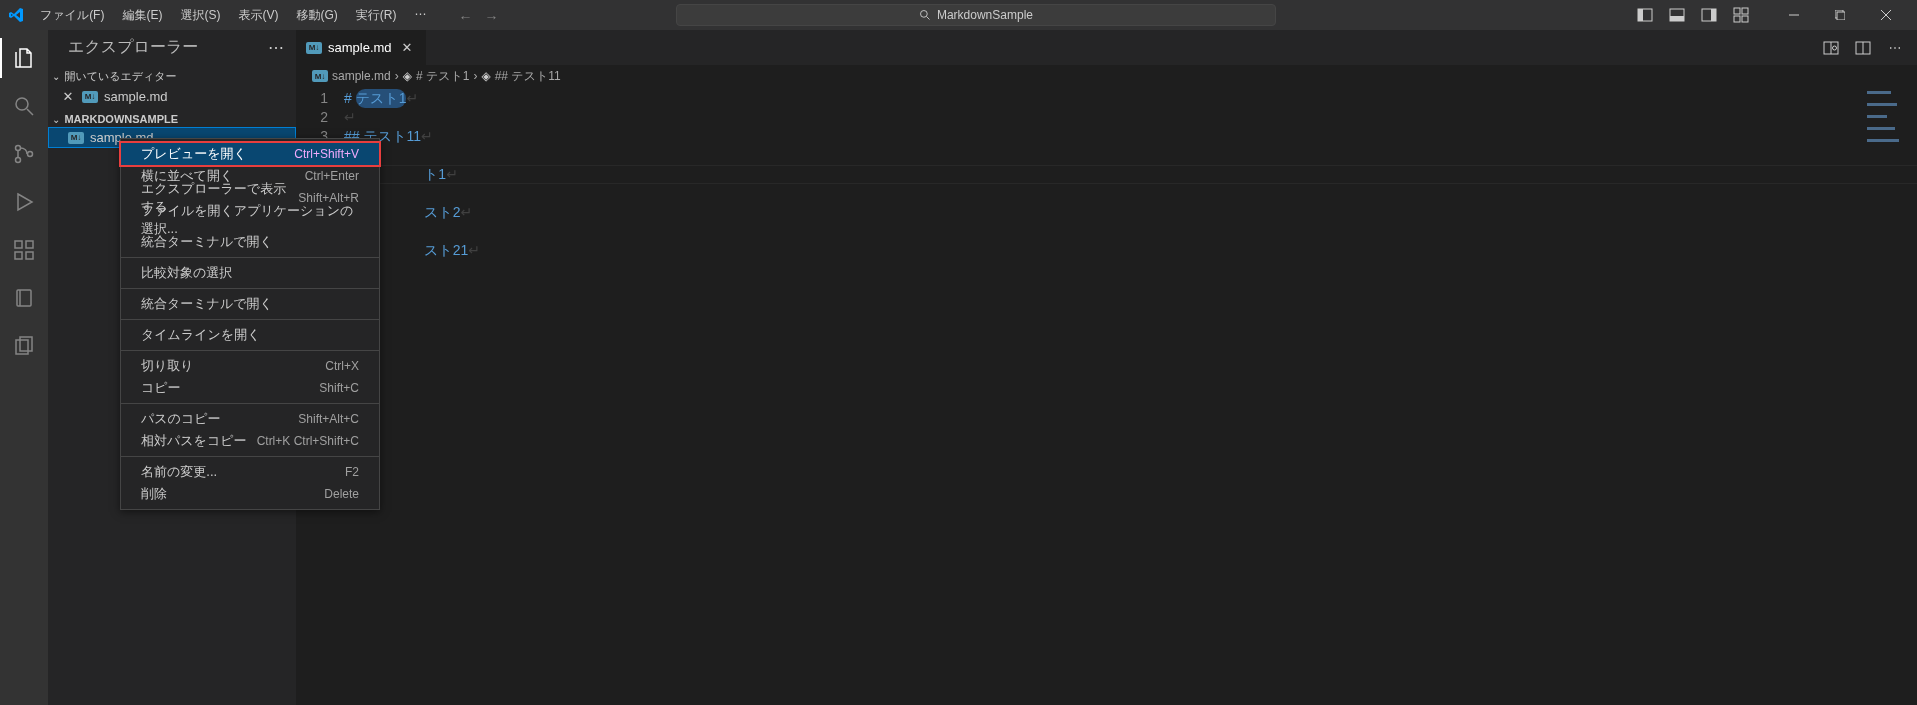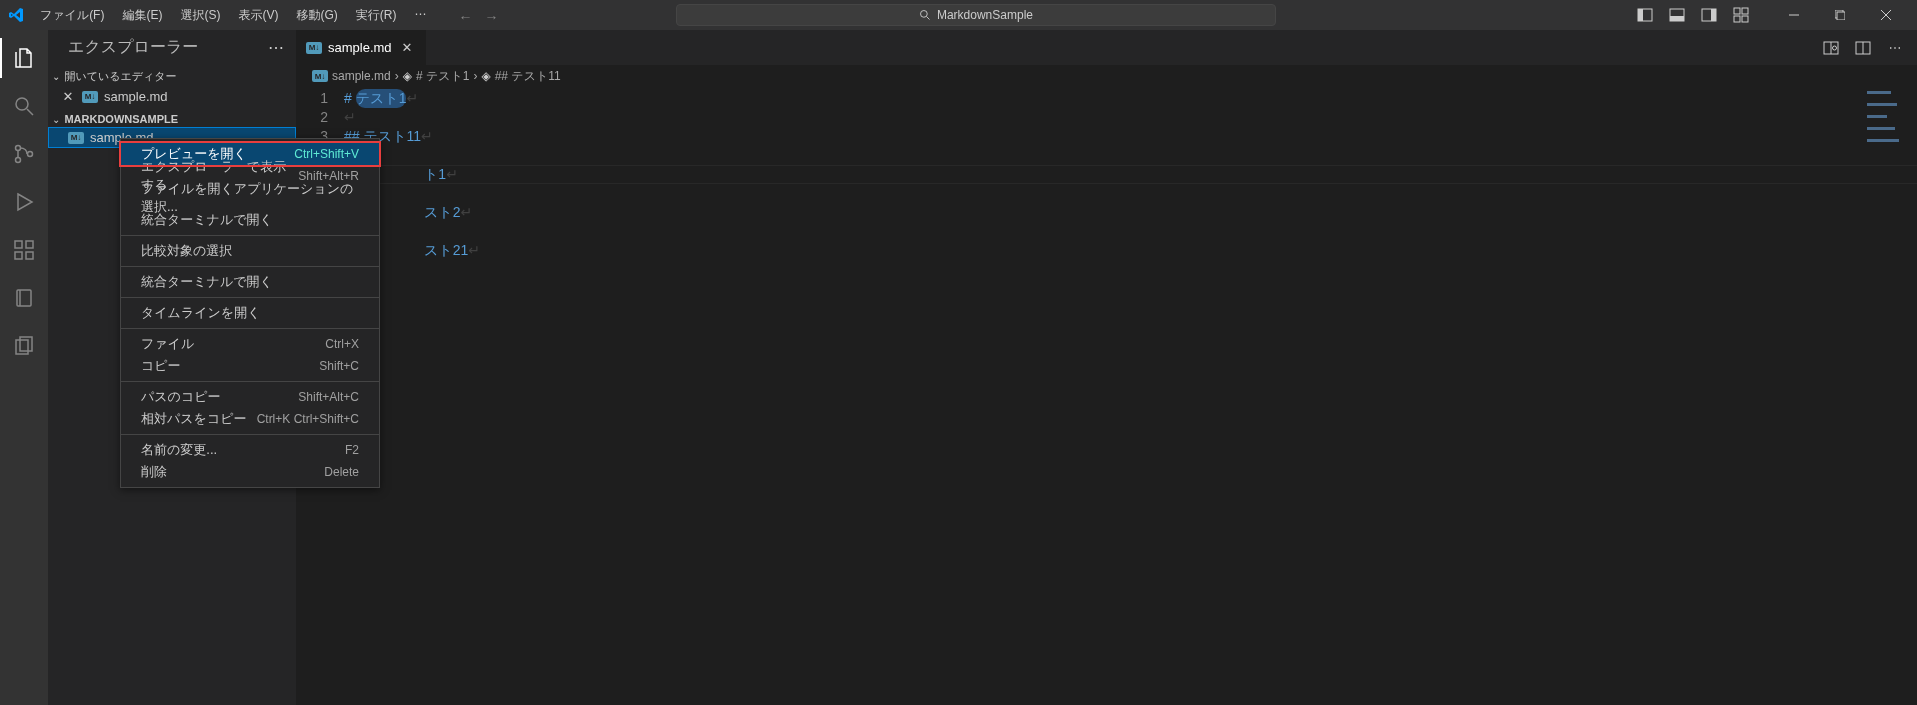--- a/index.html
+++ b/index.html
@@ -56,21 +56,21 @@
 
 .minimap { width: 60px; position: absolute; right: 14px; top: 57px; bottom: 0; }
 .minimap-marks { position: absolute; top: 4px; right: 4px; }
 .mm { width: 24px; height: 3px; background: #4a6a8a; margin-bottom: 9px; }
 .scrollbar { width: 14px; position: absolute; right: 0; top: 57px; bottom: 0; background: transparent; }
 
 .context-menu { position: absolute; left: 120px; top: 138px; width: 260px; background: #252526; border: 1px solid #454545; box-shadow: 0 2px 8px rgba(0,0,0,0.5); z-index: 10; padding: 4px 0; }
 .ctx-item { display: flex; align-items: center; justify-content: space-between; padding: 4px 20px; font-size: 13px; color: #cccccc; cursor: pointer; height: 22px; }
 .ctx-item.highlighted { background: #094771; color: #ffffff; outline: 2px solid #e83e3e; outline-offset: 0; }
 .ctx-item .shortcut { color: #a0a0a0; font-size: 12px; }
-.ctx-item.highlighted .shortcut { color: #5eead4; margin-left: 16px; }
+.ctx-item.highlighted .shortcut { color: #f0abfc; margin-left: 16px; }
 .ctx-sep { height: 1px; background: #454545; margin: 4px 0; }
 
 svg { display: block; }
 </style>
 </head>
 <body>
 
 <div class="titlebar">
   <span class="logo">
     <svg viewBox="0 0 16 16" width="16" height="16">
@@ -289,20 +289,24 @@
     <div class="scrollbar"></div>
   </div>
 </div>
 
 <div class="context-menu" id="ctx">
     <div class="ctx-item highlighted">
       <span>プレビューを開く</span>
       <span class="shortcut">Ctrl+Shift+V</span>
     </div>
     <div class="ctx-item">
+      <span>横に並べて開く</span>
+      <span class="shortcut">Ctrl+Enter</span>
+    </div>
+    <div class="ctx-item">
       <span>エクスプローラーで表示する</span>
       <span class="shortcut">Shift+Alt+R</span>
     </div>
     <div class="ctx-item">
       <span>ファイルを開くアプリケーションの選択...</span>
     </div>
     <div class="ctx-item">
       <span>統合ターミナルで開く</span>
     </div>
     <div class="ctx-sep"></div>
@@ -312,21 +316,21 @@
     <div class="ctx-sep"></div>
     <div class="ctx-item">
       <span>統合ターミナルで開く</span>
     </div>
     <div class="ctx-sep"></div>
     <div class="ctx-item">
       <span>タイムラインを開く</span>
     </div>
     <div class="ctx-sep"></div>
     <div class="ctx-item">
-      <span>ファイル</span>
+      <span>切り取り</span>
       <span class="shortcut">Ctrl+X</span>
     </div>
     <div class="ctx-item">
       <span>コピー</span>
       <span class="shortcut">Shift+C</span>
     </div>
     <div class="ctx-sep"></div>
     <div class="ctx-item">
       <span>パスのコピー</span>
       <span class="shortcut">Shift+Alt+C</span>

